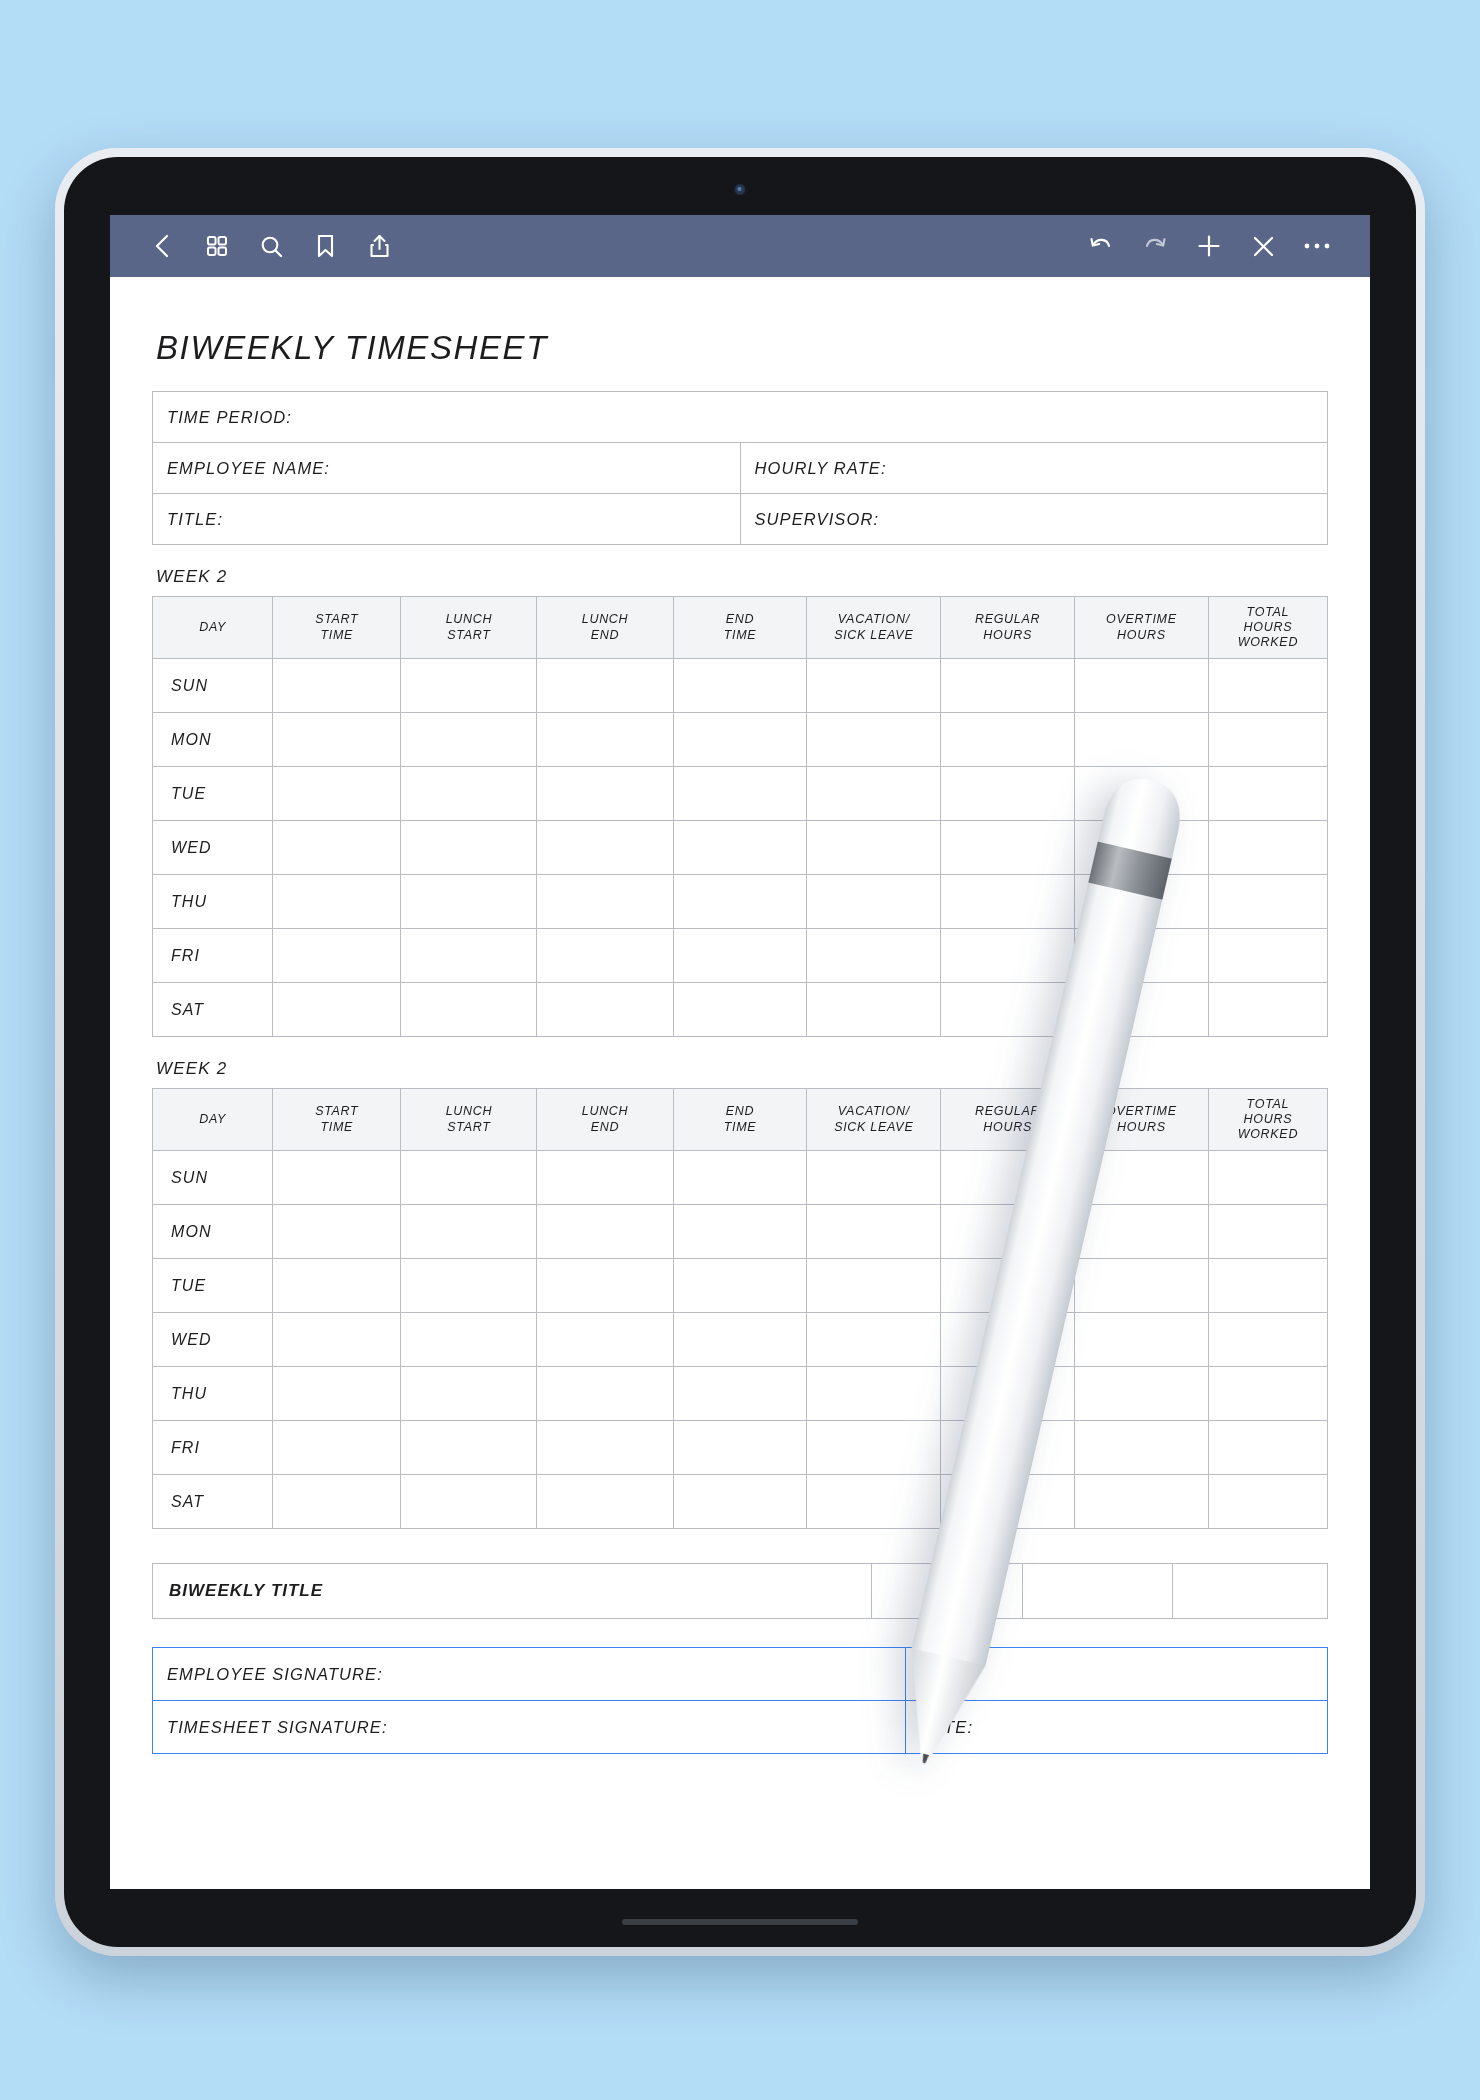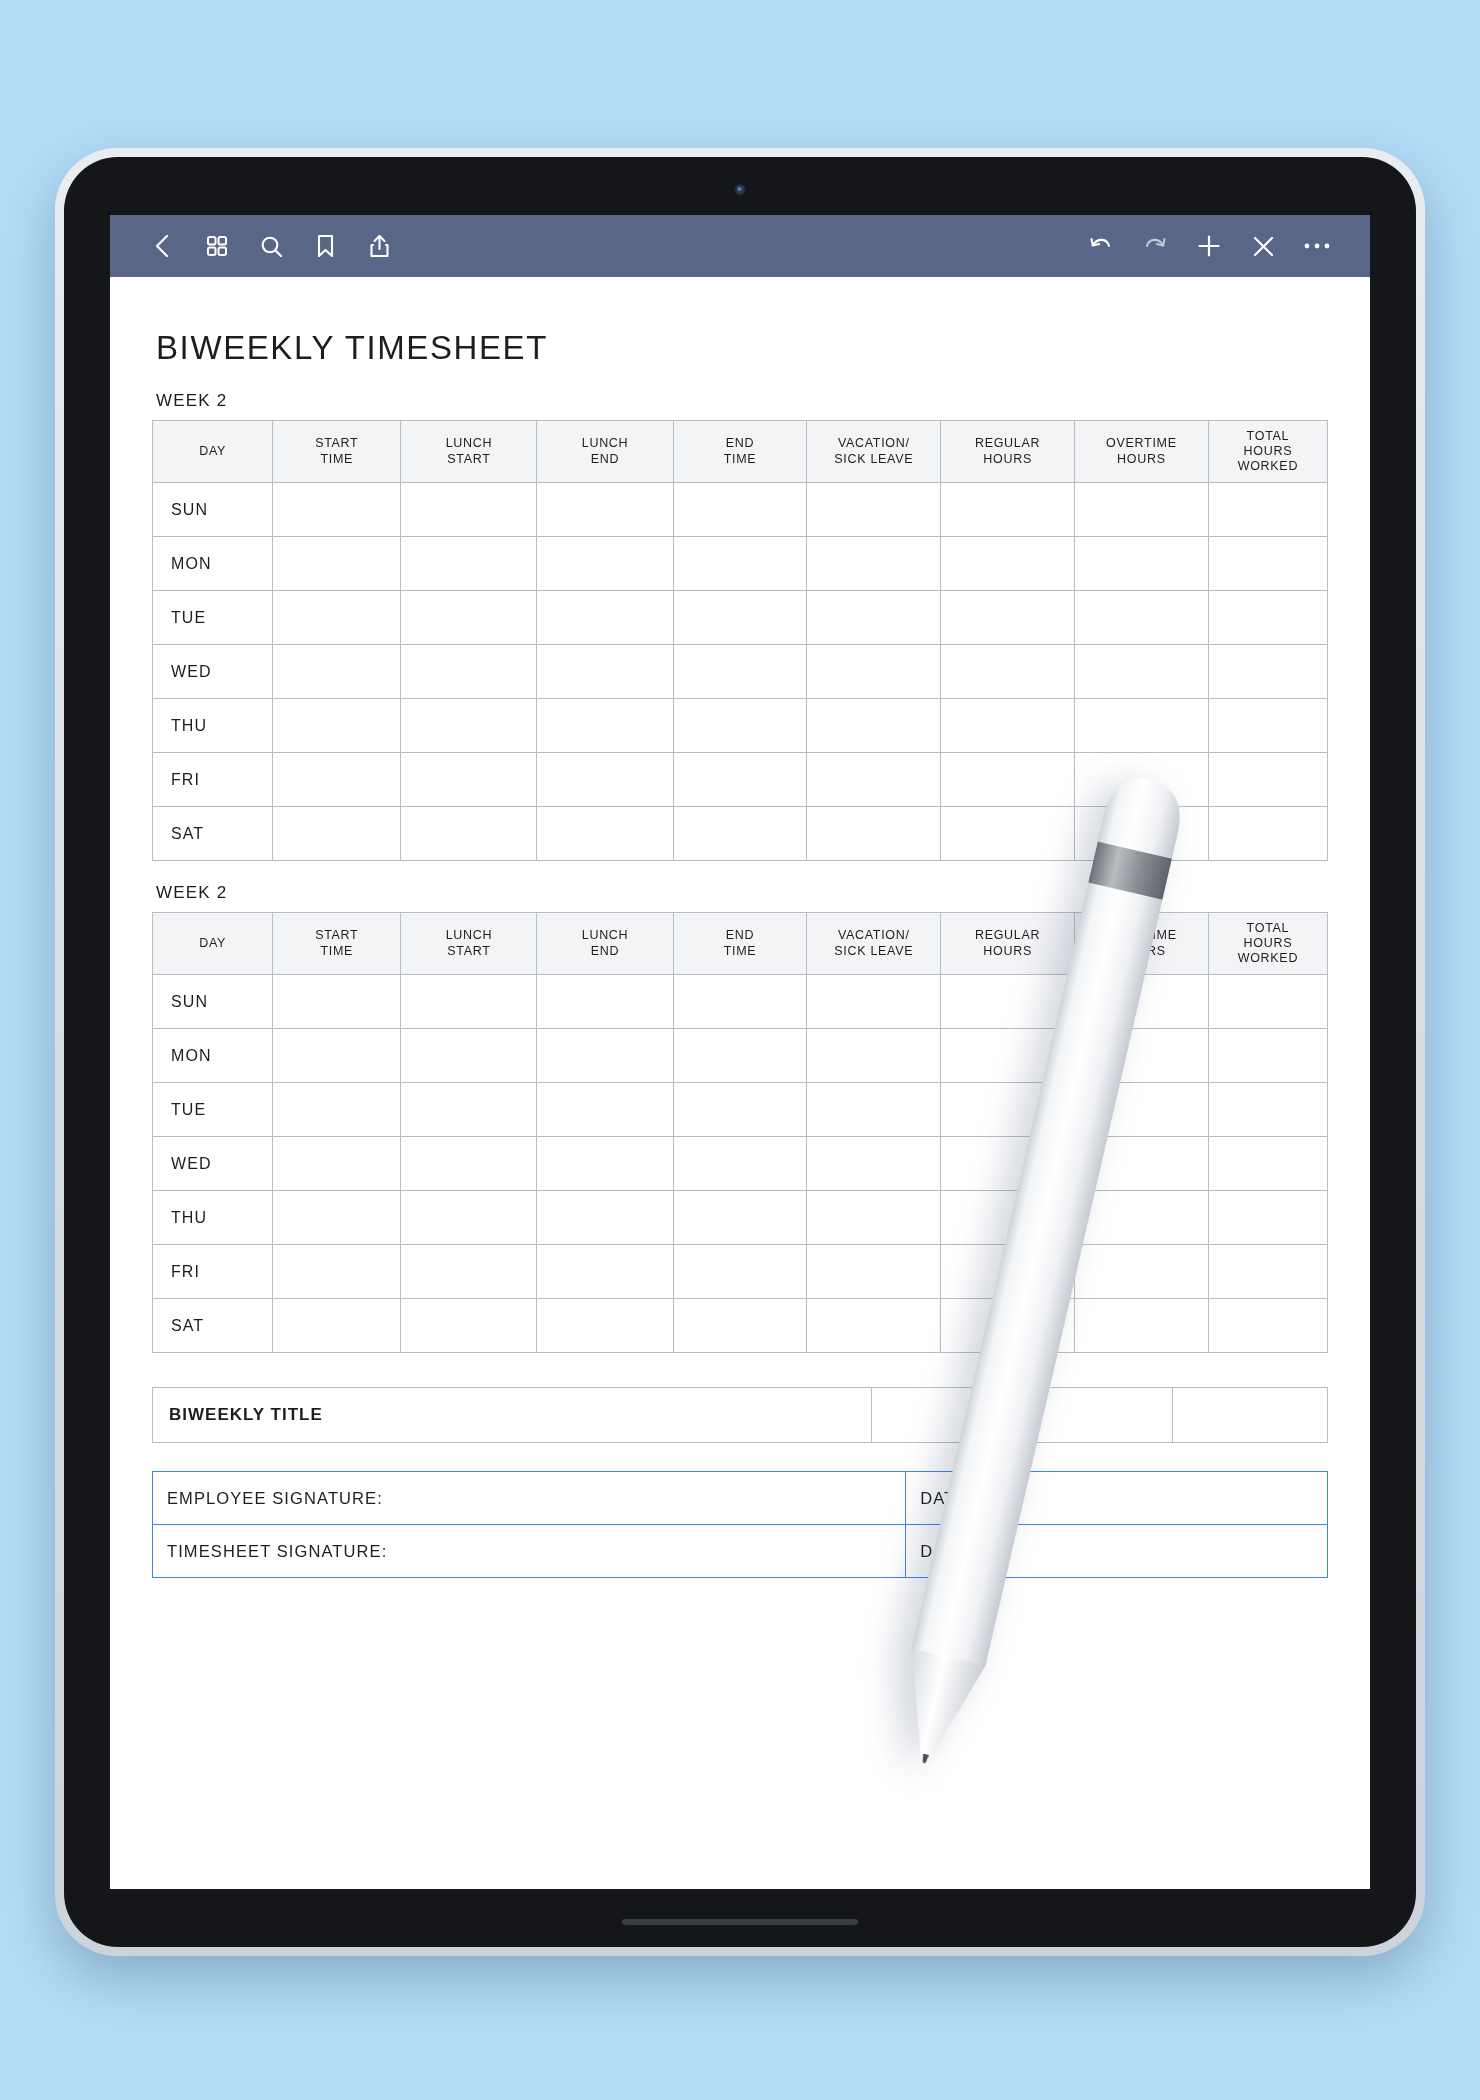--- a/index.html
+++ b/index.html
@@ -36,20 +36,21 @@
     background: #14161a;
   }
   .screen {
     position: absolute;
     left: 46px;
     top: 58px;
     right: 46px;
     bottom: 58px;
     background: #a21caf;
     overflow: hidden;
+    font-style: italic;
   }
   .camera {
     position: absolute;
     left: 50%;
     top: 27px;
     transform: translateX(-50%);
     width: 11px;
     height: 11px;
     border-radius: 50%;
     background: #2c3c52;
@@ -273,20 +274,35 @@
               <circle cx="24" cy="5" r="2.4" fill="#fff"></circle>
             </svg>
           </div>
         </div>
       </div>
 
       <div class="page">
 
         <div class="doc-title">BIWEEKLY TIMESHEET</div>
 
+        <table class="info-table">
+          <tbody>
+            <tr>
+              <td colspan="2">TIME PERIOD:</td>
+            </tr>
+            <tr>
+              <td style="width:50%">EMPLOYEE NAME:</td>
+              <td style="width:50%">HOURLY RATE:</td>
+            </tr>
+            <tr>
+              <td>TITLE:</td>
+              <td>SUPERVISOR:</td>
+            </tr>
+          </tbody>
+        </table>
 
         <div class="week-label">WEEK 2</div>
         <table class="grid-table">
           <thead>
             <tr>
               <th style="width:10.2%">DAY</th>
               <th style="width:10.9%">START<br>TIME</th>
               <th style="width:11.6%">LUNCH<br>START</th>
               <th style="width:11.6%">LUNCH<br>END</th>
               <th style="width:11.4%">END<br>TIME</th>

